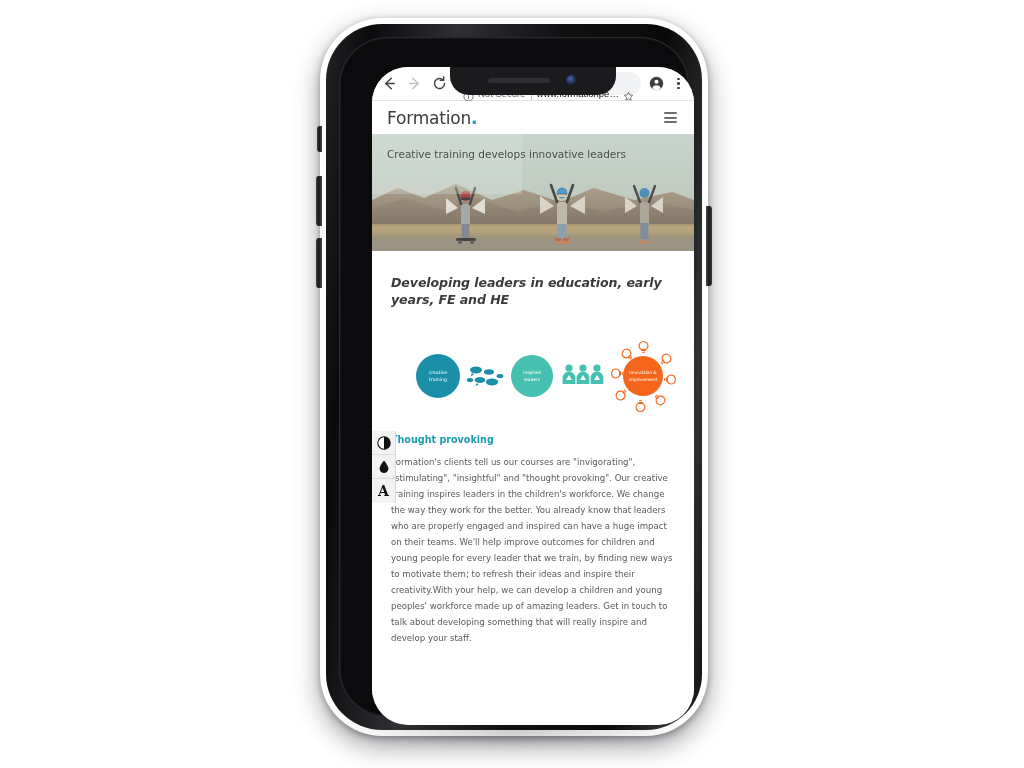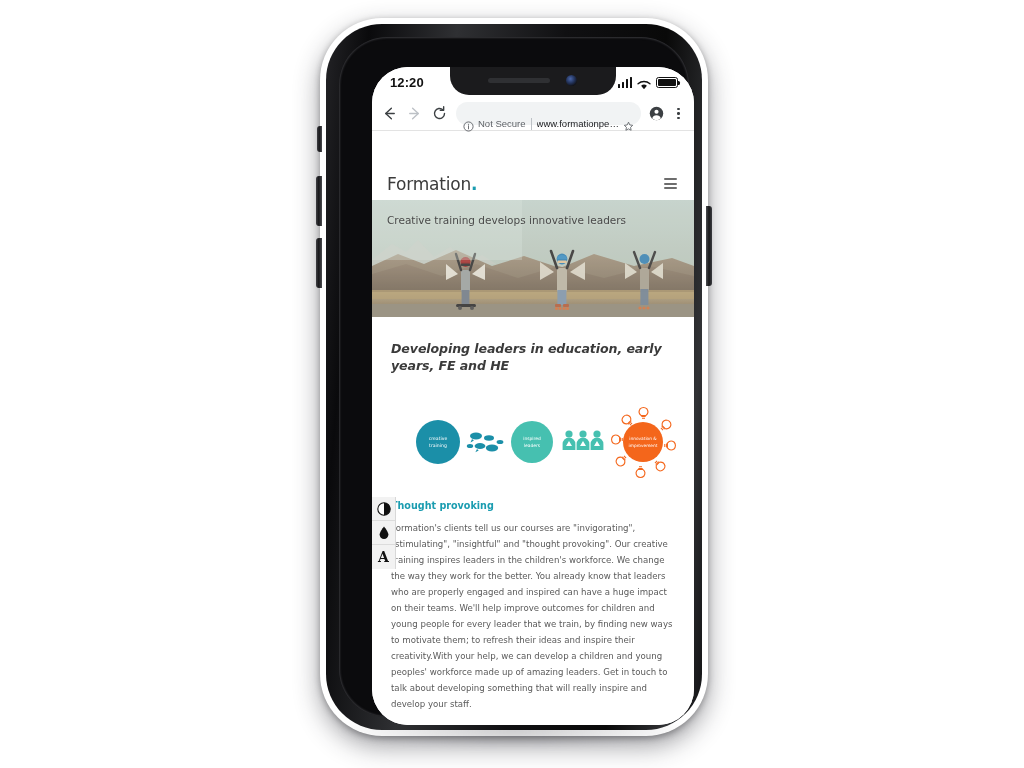--- a/index.html
+++ b/index.html
@@ -197,21 +197,20 @@
   .profile-ico { width: 15px; height: 15px; flex:0 0 auto; color:#3c4043; }
   .kebab { width: 13px; display:flex; flex-direction:column; align-items:center; gap:2px; flex:0 0 auto;}
   .kebab i { width: 2.4px; height: 2.4px; border-radius:50%; background:#3c4043; display:block;}
 
   
   .page {
     position: relative;
     height: 594px;
     background: #ffffff;
     overflow: hidden;
-    margin-top: 36px;
   }
 
   .site-header {
     height: 33px;
     background: #ffffff;
     display: flex;
     align-items: center;
     justify-content: space-between;
     padding: 0 17px 0 15px;
   }
@@ -323,40 +322,20 @@
     <div class="phone-mid">
       <div class="phone-bezel">
 
         <div class="screen">
 
           <div class="notch">
             <div class="notch-speaker"></div>
             <div class="notch-cam"></div>
           </div>
 
-          <div class="statusbar">
-            <div class="status-time">12:20</div>
-            <div class="status-icons">
-              <span class="sig-bars">
-                <i></i>
-                  <i></i>
-                  <i></i>
-                  <i></i>
-              </span>
-              <span class="wifi-ico">
-                <svg viewBox="0 0 16 12" fill="none">
-                  <path d="M8 10.6 L11.3 6.6 A5 5 0 0 0 4.7 6.6 Z" fill="#111"></path>
-                  <path d="M1.2 4.2 A10.5 10.5 0 0 1 14.8 4.2" stroke="#111" stroke-width="1.6" stroke-linecap="round"></path>
-                </svg>
-              </span>
-              <span class="batt">
-                  <i></i>
-                </span>
-            </div>
-          </div>
 
           <div class="browserbar">
             <span class="nav-ico">
               <svg viewBox="0 0 18 18" fill="none">
                   <path d="M11 3.5 L5 9 l6 5.5" stroke="currentColor" stroke-width="1.5" stroke-linecap="round" stroke-linejoin="round"></path>
                   <path d="M5.2 9 H14" stroke="currentColor" stroke-width="1.5" stroke-linecap="round"></path>
                 </svg>
             </span>
             <span class="nav-ico dim">
               <svg viewBox="0 0 18 18" fill="none">

